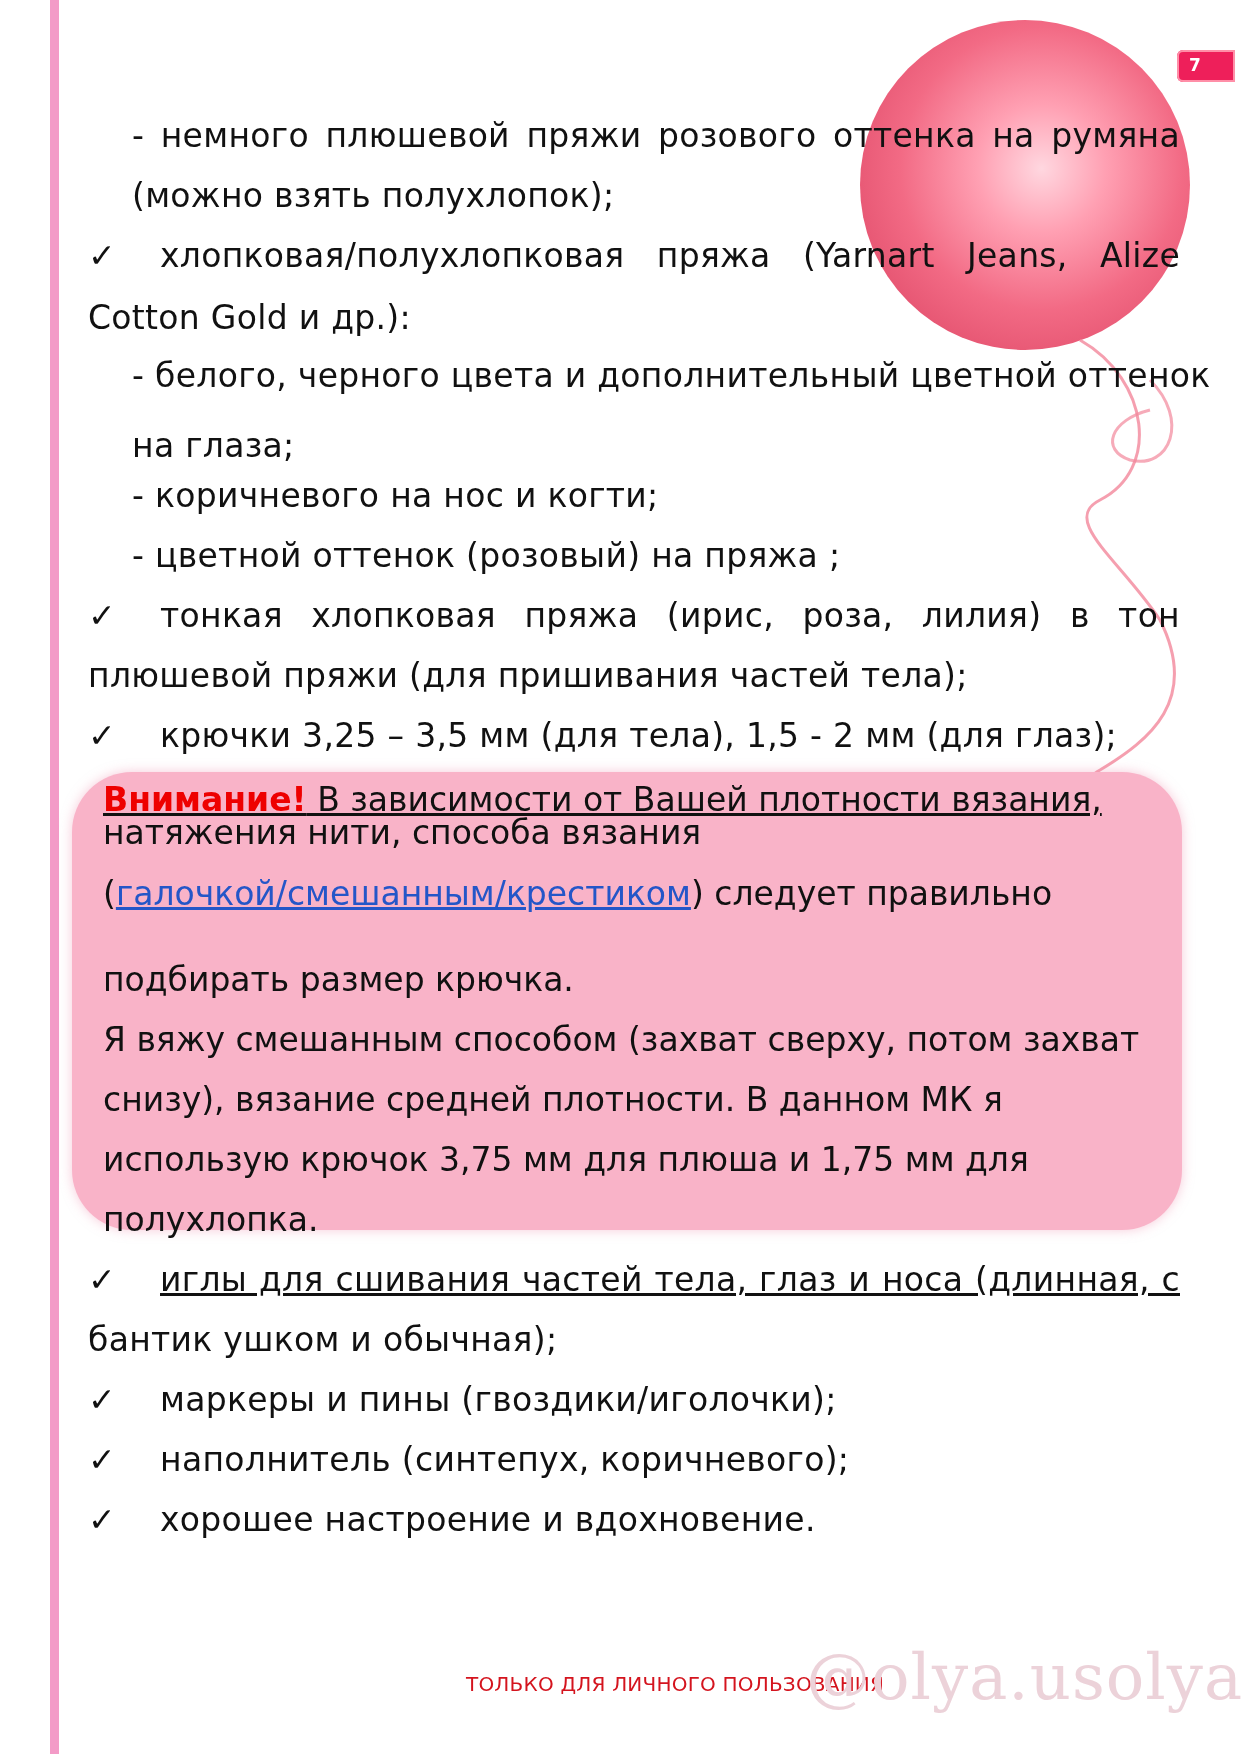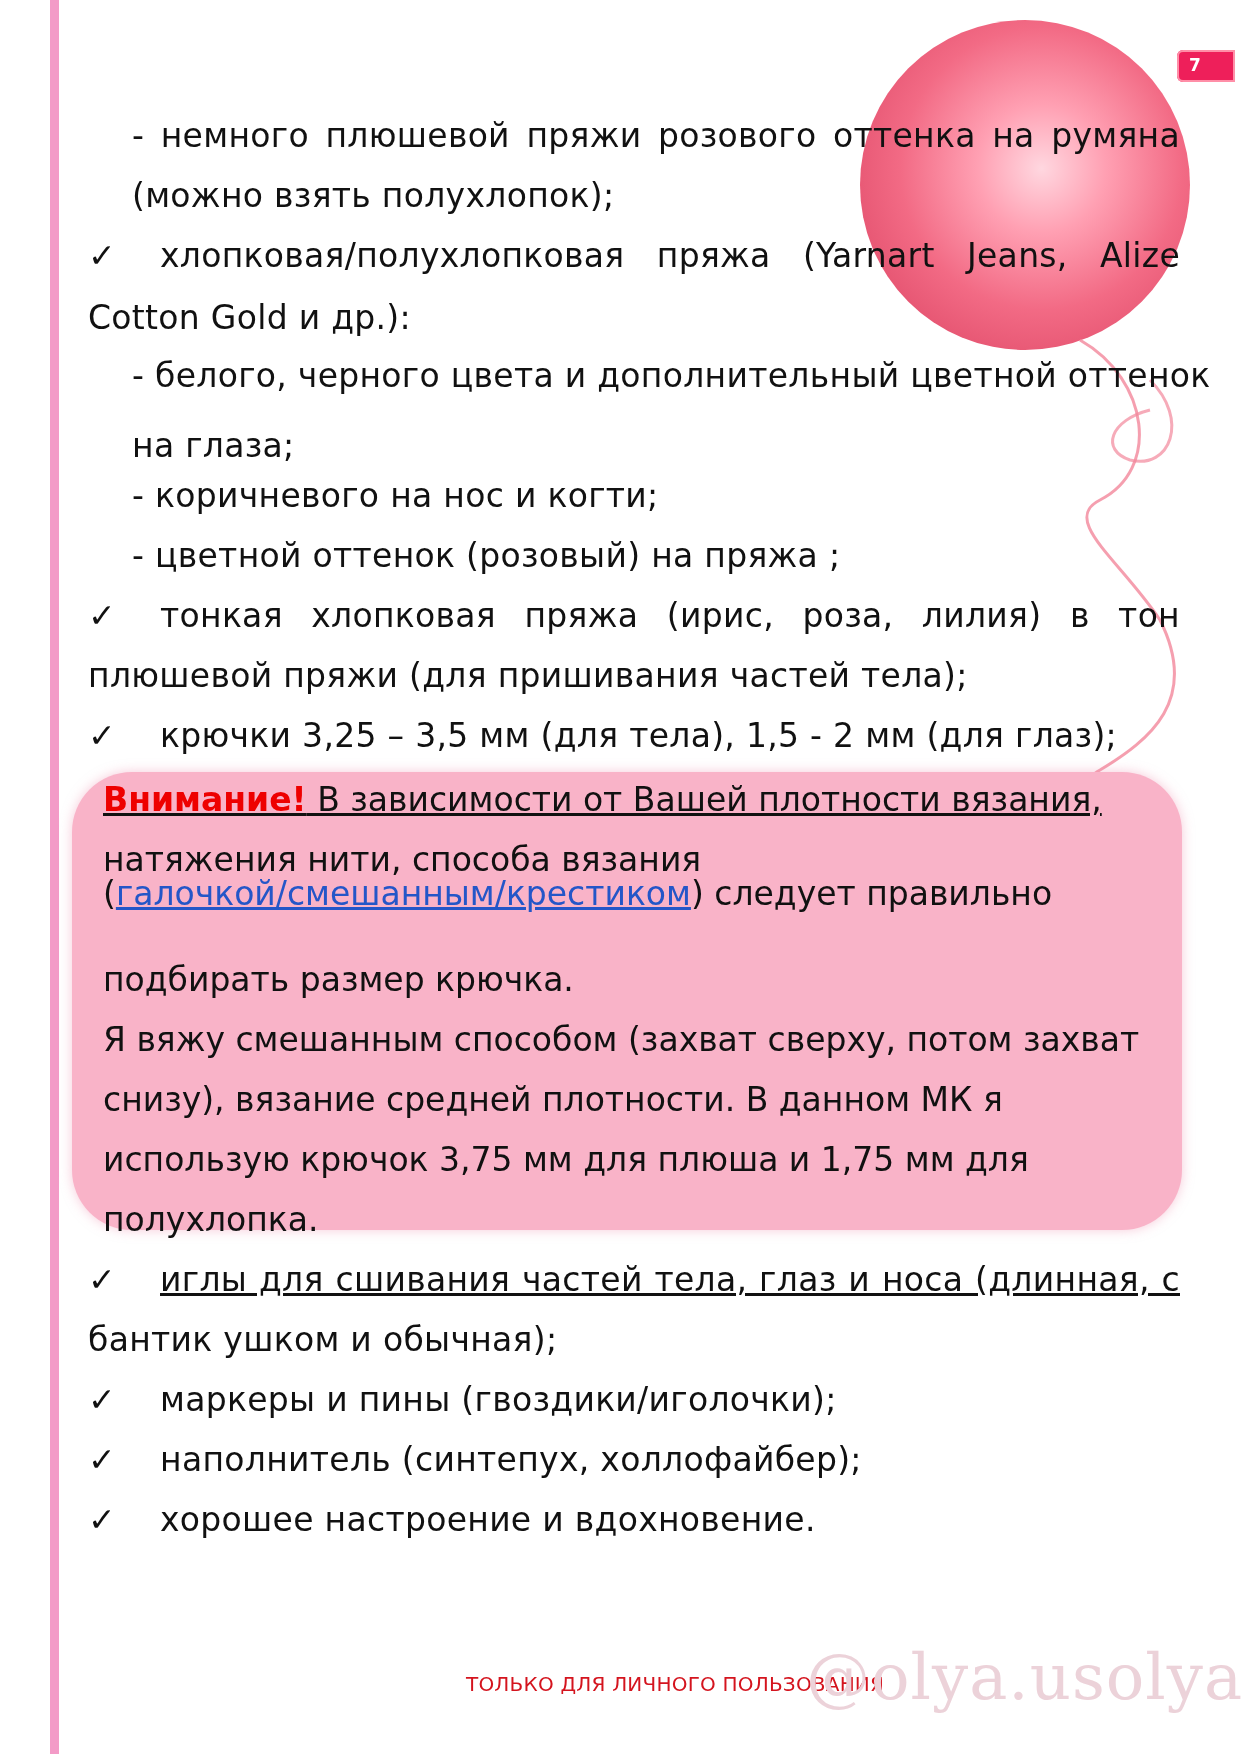--- a/index.html
+++ b/index.html
@@ -59,38 +59,38 @@
 <div class="line" style="top:646px;">плюшевой пряжи (для пришивания частей тела);</div>
 
 <div class="line" style="top:706px;">
   <span class="check">✓</span><span>крючки 3,25 – 3,5 мм (для тела), 1,5 - 2 мм (для глаз);</span>
 </div>
 
 <div class="note-box"></div>
 <div class="note-line" style="top:770px;text-decoration:underline;">
   <span class="warn">Внимание!</span><span> В зависимости от Вашей плотности вязания,</span>
 </div>
-<div class="note-line" style="top:830px;">натяжения нити, способа вязания</div>
+<div class="note-line" style="top:803px;">натяжения нити, способа вязания</div>
 <div class="note-line" style="top:864px;">
   <span>(</span><a class="link">галочкой/смешанным/крестиком</a><span>) следует правильно</span>
 </div>
 <div class="note-line" style="top:950px;">подбирать размер крючка.</div>
 <div class="note-line" style="top:1010px;">Я вяжу смешанным способом (захват сверху, потом захват</div>
 <div class="note-line" style="top:1070px;">снизу), вязание средней плотности. В данном МК я</div>
 <div class="note-line" style="top:1130px;">использую крючок 3,75 мм для плюша и 1,75 мм для</div>
 <div class="note-line" style="top:1190px;">полухлопка.</div>
 
 <div class="line justify" style="top:1250px;text-decoration:underline;">
   <span class="check">✓</span><span>иглы для сшивания частей тела, глаз и носа (длинная, с</span>
 </div>
 <div class="line" style="top:1310px;">бантик ушком и обычная);</div>
 <div class="line" style="top:1370px;">
   <span class="check">✓</span><span>маркеры и пины (гвоздики/иголочки);</span>
 </div>
 <div class="line" style="top:1430px;">
-  <span class="check">✓</span><span>наполнитель (синтепух, холлофайбер);</span>
+  <span class="check">✓</span><span>наполнитель (синтепух, коричневого);</span>
 </div>
 <div class="line" style="top:1490px;">
   <span class="check">✓</span><span>хорошее настроение и вдохновение.</span>
 </div>
 
 <div class="footer-text">ТОЛЬКО ДЛЯ ЛИЧНОГО ПОЛЬЗОВАНИЯ</div>
 <div class="watermark">@olya.usolya</div>
 
 </body></html>

